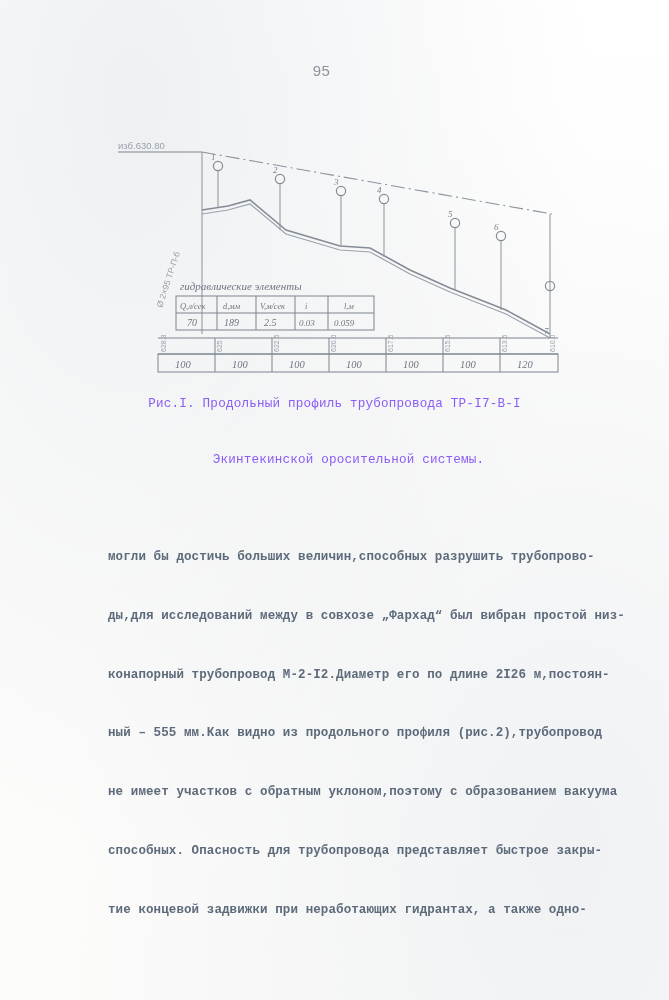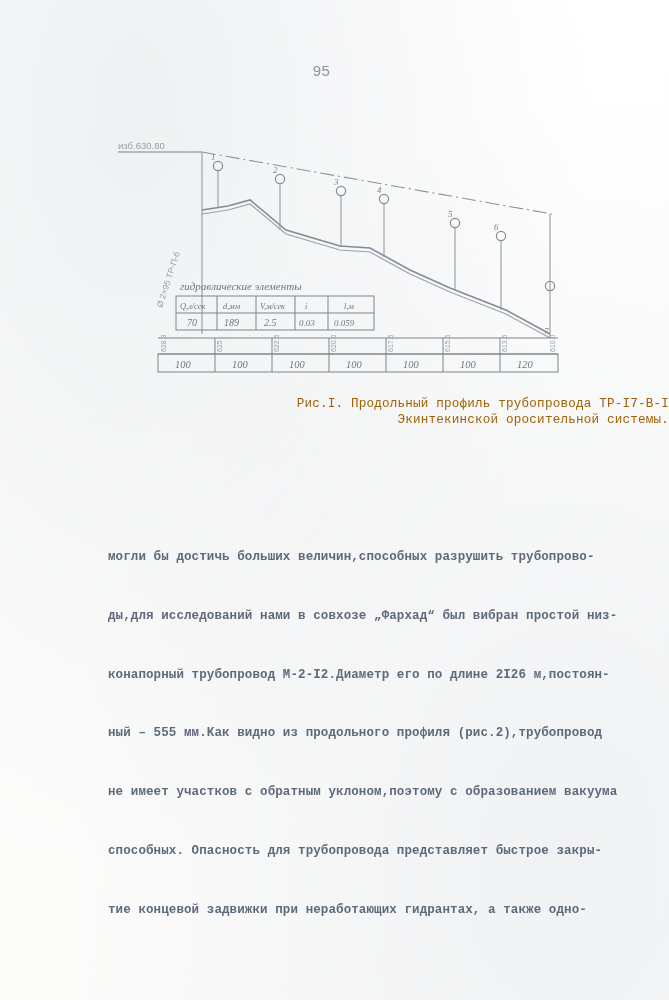--- a/index.html
+++ b/index.html
@@ -48,28 +48,28 @@
     height: 240px;
   }
   #figure svg { display:block; }
 
   
   #figure-caption {
     position: absolute;
     left: 0;
     top: 396px;
     width: 669px;
-    text-align: right;
-    color: #a16207;
+    text-align: center;
+    color: #8b5cf6;
     font-family: "Liberation Mono", monospace;
     font-size: 12.6px;
     line-height: 16px;
     letter-spacing: 0.2px;
   }
-  #figure-caption .cap-line2 { padding-left: 28px; }
+  #figure-caption .cap-line2 { padding-left: 28px; margin-top: 40px; }
 
   
   #body-text {
     position: absolute;
     left: 72px;
     top: 450px;
     width: 528px;
     color: #6f7a88;
     font-family: "Liberation Mono", monospace;
     font-size: 12.5px;
@@ -206,21 +206,21 @@
 
   <div id="figure-caption">
     <div class="cap-line1">Рис.I. Продольный профиль трубопровода ТР-I7-В-I</div>
     <div class="cap-line2">Экинтекинской оросительной системы.</div>
   </div>
 
   <div id="body-text">
 
     <div class="p bold-ish">
       <span class="ln">могли бы достичь больших величин,способных разрушить трубопрово-</span>
-      <span class="ln">ды,для исследований нами в совхозе „Фархад“ был вибран простой низ-</span>
+      <span class="ln">ды,для исследований между в совхозе „Фархад“ был вибран простой низ-</span>
       <span class="ln">конапорный трубопровод М-2-I2.Диаметр его по длине 2I26 м,постоян-</span>
       <span class="ln">ный – 555 мм.Как видно из продольного профиля (рис.2),трубопровод</span>
       <span class="ln">не имеет участков с обратным уклоном,поэтому с образованием вакуума</span>
       <span class="ln">способных. Опасность для трубопровода представляет быстрое закры-</span>
       <span class="ln">тие концевой задвижки при неработающих гидрантах, а также одно-</span>
       
     </div>
 
     
 

